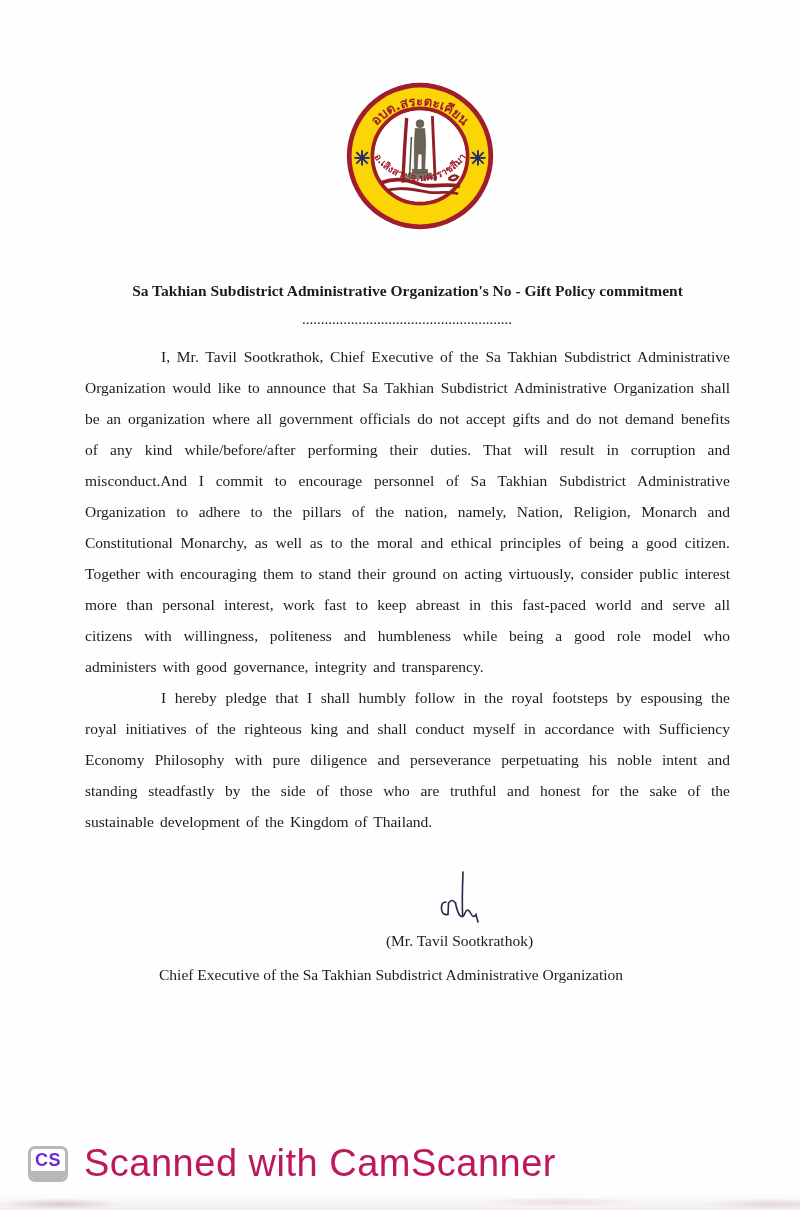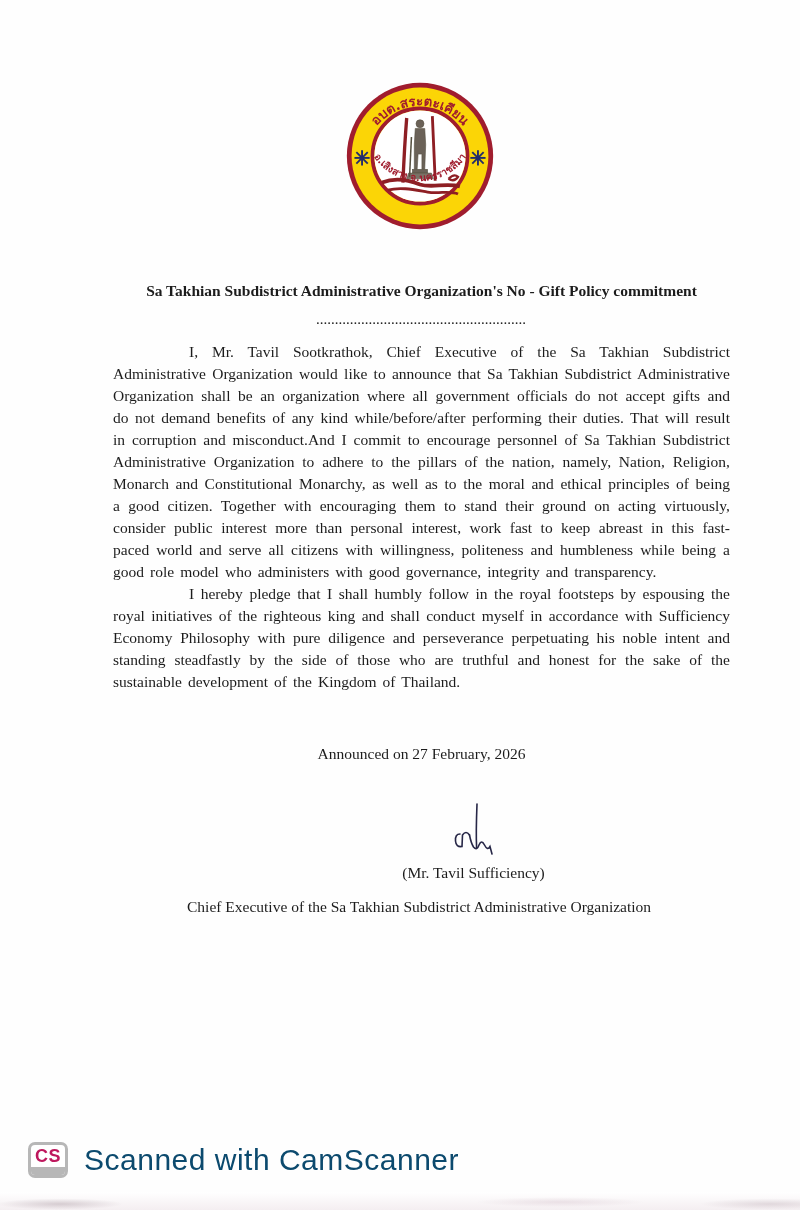--- a/index.html
+++ b/index.html
@@ -18,21 +18,21 @@
     width: 152px;
     height: 152px;
     margin: 80px auto 0;
     position: relative;
     left: 20px;
   }
   .seal-wrap svg { display: block; }
 
   
   .content {
-    padding-left: 113px;
+    padding-left: 85px;
     padding-right: 70px;
   }
   .title-block { margin-top: 40px; text-align: center; }
   .title-line {
     font-weight: 700;
     font-size: 15.5px;
     line-height: 37px;
     white-space: nowrap;
   }
   .dots-line {
@@ -41,21 +41,21 @@
     line-height: 18px;
     font-size: 11px;
     font-weight: 700;
     letter-spacing: 1px;
     color: #222;
   }
   .body-text { margin-top: 12px; }
   .body-text p {
     margin: 0;
     font-size: 15.5px;
-    line-height: 22px;
+    line-height: 31px;
     text-align: justify;
     text-indent: 76px;
     word-spacing: 0.14em;
   }
   .announce {
     margin-top: 45px;
     text-align: center;
     font-size: 15.5px;
     line-height: 31px;
   }
@@ -96,35 +96,35 @@
     box-sizing: content-box;
   }
   .cs-logo .cs-text {
     position: absolute;
     top: 1px;
     left: 0;
     right: 0;
     text-align: center;
     font-size: 18px;
     font-weight: 700;
-    color: #be185d;
+    color: #6d28d9;
     letter-spacing: 0.5px;
   }
   .cs-logo .cs-bar {
     position: absolute;
     left: 0;
     right: 0;
     bottom: 0;
     height: 8px;
     background: #b7b7b7;
     border-radius: 0 0 4px 4px;
   }
   .cam-label {
-    font-size: 30px;
-    color: #0c4a6e;
+    font-size: 38px;
+    color: #be185d;
     letter-spacing: 0.5px;
     white-space: nowrap;
     text-align: center;
   }
   
   .bottom-strip {
     position: absolute;
     left: 0;
     right: 0;
     bottom: 0;
@@ -207,31 +207,30 @@
       <div class="title-line">Sa Takhian Subdistrict Administrative Organization's No - Gift Policy commitment</div>
     </div>
 
     <div class="dots-line">........................................................</div>
 
     <div class="body-text">
       <p>I, Mr. Tavil Sootkrathok, Chief Executive of the Sa Takhian Subdistrict Administrative Organization would like to announce that Sa Takhian Subdistrict Administrative Organization shall be an organization where all government officials do not accept gifts and do not demand benefits of any kind while/before/after performing their duties. That will result in corruption and misconduct.And I commit to encourage personnel of Sa Takhian Subdistrict Administrative Organization to adhere to the pillars of the nation, namely, Nation, Religion, Monarch and Constitutional Monarchy, as well as to the moral and ethical principles of being a good citizen. Together with encouraging them to stand their ground on acting virtuously, consider public interest more than personal interest, work fast to keep abreast in this fast-paced world and serve all citizens with willingness, politeness and humbleness while being a good role model who administers with good governance, integrity and transparency.</p>
       <p>I hereby pledge that I shall humbly follow in the royal footsteps by espousing the royal initiatives of the righteous king and shall conduct myself in accordance with Sufficiency Economy Philosophy with pure diligence and perseverance perpetuating his noble intent and standing steadfastly by the side of those who are truthful and honest for the sake of the sustainable development of the Kingdom of Thailand.</p>
     </div>
 
-    <div class="announce">Announced on 27 February, 2026</div>
 
     <div class="sig-area">
       <svg class="sig-scribble" width="52" height="52" viewBox="0 0 52 52">
         <g fill="none" stroke="#272747" stroke-width="1.6" stroke-linecap="round">
           <path d="M 29 1 C 28.4 16 28 32 28.6 45"></path>
           <path d="M 12 31 Q 7 31 7.5 38 Q 8 44.5 14 43.5 L 14.5 32 Q 18 27 21.5 32"></path>
           <path d="M 21.5 32 Q 23 40 25.5 44 Q 29 48 31 42 Q 33.5 36 36.5 42 Q 39.5 48 42 43.5 L 44 51"></path>
         </g>
       </svg>
-      <div class="sig-name">(Mr. Tavil Sufficiency)</div>
+      <div class="sig-name">(Mr. Tavil Sootkrathok)</div>
     </div>
     <div class="sig-title">Chief Executive of the Sa Takhian Subdistrict Administrative Organization</div>
   </div>
 
   <div class="cam-footer">
     <div class="cs-logo">
       <span class="cs-text">CS</span>
       <span class="cs-bar"></span>
     </div>
     <span class="cam-label">Scanned with CamScanner</span>

